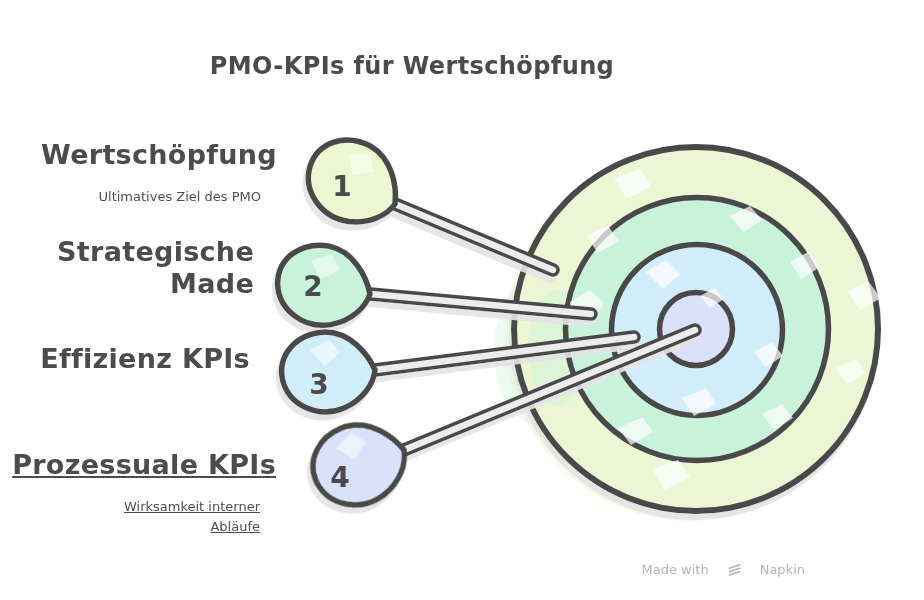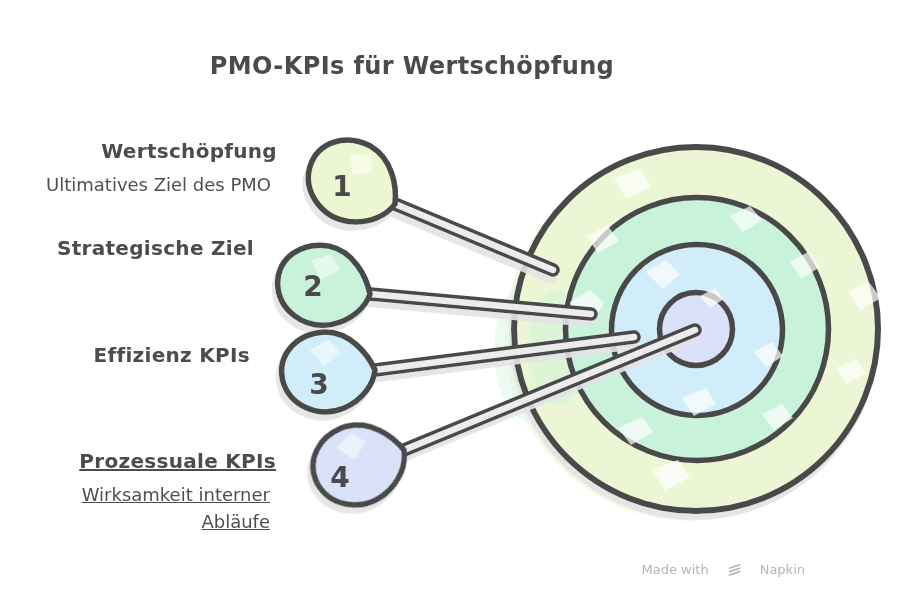--- a/index.html
+++ b/index.html
@@ -13,25 +13,25 @@
 
   .title {
     position: absolute; top: 52px; left: 0; width: 100%;
     text-align: center;
     font-size: 24px; font-weight: bold; letter-spacing: 0.4px;
     color: #4b4b4b;
   }
 
   .label { position: absolute; text-align: right; color: #4c4c4c; }
   .label-heading {
-    font-size: 20px; font-weight: bold; letter-spacing: 0.3px;
+    font-size: 27px; font-weight: bold; letter-spacing: 0.3px;
     margin: 0 0 8px 12px; line-height: 1.2;
   }
   .label-desc {
-    font-size: 18px; line-height: 1.5; margin: 6px;
+    font-size: 13px; line-height: 1.5; margin: 16px;
     white-space: pre-line; color: #4f4f4f;
   }
   #label-1 { left: 0; top: 139px; width: 277px; }
   #label-2 { left: 0; top: 236px; width: 254px; }
   #label-3 { left: 0; top: 343px; width: 250px; }
   #label-4 { left: 0; top: 449px; width: 276px; text-decoration: underline; }
 
   .art { position: absolute; left: 0; top: 0; width: 924px; height: 600px; }
 
   .pin-number {
@@ -51,21 +51,21 @@
 
 <div class="canvas">
 
   <div class="title">PMO-KPIs für Wertschöpfung</div>
 
   <div class="label" id="label-1">
     <div class="label-heading">Wertschöpfung</div>
     <div class="label-desc">Ultimatives Ziel des PMO</div>
   </div>
   <div class="label" id="label-2">
-    <div class="label-heading">Strategische Ziel</div>
+    <div class="label-heading">Strategische Made</div>
   </div>
   <div class="label" id="label-3">
     <div class="label-heading">Effizienz KPIs</div>
   </div>
   <div class="label" id="label-4">
     <div class="label-heading">Prozessuale KPIs</div>
     <div class="label-desc">Wirksamkeit interner
 Abläufe</div>
   </div>
 

